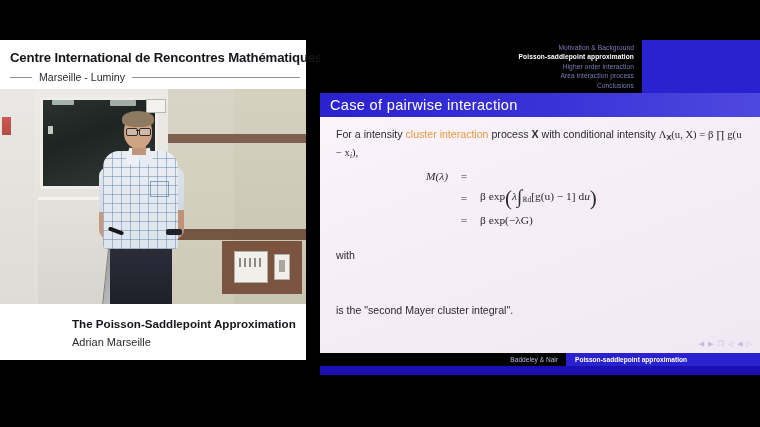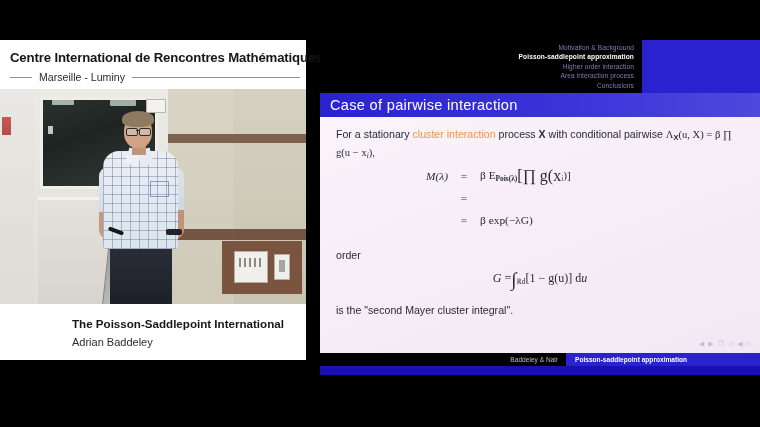--- a/index.html
+++ b/index.html
@@ -558,22 +558,22 @@
       <div class="p-head"></div>
       <div class="p-hair"></div>
       <div class="p-glass-l"></div>
       <div class="p-glass-r"></div>
       <div class="p-glass-bridge"></div>
       <div class="p-watch"></div>
       <div class="p-pointer"></div>
     </div>
 
     <div class="caption">
-      <div class="talk-title">The Poisson-Saddlepoint International</div>
-      <div class="talk-author">Adrian Baddeley</div>
+      <div class="talk-title">The Poisson-Saddlepoint Approximation</div>
+      <div class="talk-author">Adrian Marseille</div>
     </div>
   </div>
 
   <div class="slide">
 
     <div class="nav-row">
       <div class="nav-right-block"></div>
       <div class="nav-items">
         <div class="nav-item">Motivation &amp; Background</div>
         <div class="nav-item active">Poisson-saddlepoint approximation</div>
@@ -582,49 +582,46 @@
         <div class="nav-item">Conclusions</div>
       </div>
     </div>
 
     <div class="slide-titlebar">
       <div class="slide-title">Case of pairwise interaction</div>
     </div>
 
     <div class="slide-body">
 
-      <div class="para"><span>For a stationary </span><span class="hl">cluster interaction</span><span> process </span><span class="bx">X</span><span> with conditional pairwise </span><span class="mathser">Λ</span><span class="bx sub">X</span><span class="mathser">(u, X) = β ∏ g(u − x</span><span class="mathser sub it">i</span><span class="mathser">),</span>
+      <div class="para"><span>For a intensity </span><span class="hl">cluster interaction</span><span> process </span><span class="bx">X</span><span> with conditional intensity </span><span class="mathser">Λ</span><span class="bx sub">X</span><span class="mathser">(u, X) = β ∏ g(u − x</span><span class="mathser sub it">i</span><span class="mathser">),</span>
       </div>
 
       <div class="eqblock">
 
         <div class="eqrow">
           <div class="eq-lhs">M(λ)</div>
           <div class="eq-eq">=</div>
-          <div class="eq-rhs"><span>β E</span><span class="sub bx">Pois(λ)</span><span class="bigop">[∏ g(x</span><span class="sub it">i</span><span>)]</span>
-          </div>
         </div>
 
         <div class="eqrow">
           <div class="eq-lhs"></div>
           <div class="eq-eq">=</div>
+          <div class="eq-rhs"><span>β exp</span><span class="bigparen">(</span><span class="it">λ</span><span class="bigint">∫</span><span class="sub">ℝ</span><span class="sub">d</span><span>[g(u) − 1] d</span><span class="it">u</span><span class="bigparen">)</span>
+          </div>
         </div>
 
         <div class="eqrow">
           <div class="eq-lhs"></div>
           <div class="eq-eq">=</div>
           <div class="eq-rhs">β exp(−λG)</div>
         </div>
       </div>
 
-      <div class="where">order</div>
-
-      <div class="eq-g"><span class="it">G</span>
-        <span>=</span><span class="bigint">∫</span><span class="sub">ℝ</span><span class="sub">d</span><span>[1 − g(u)] d</span><span class="it">u</span>
-      </div>
+      <div class="where">with</div>
+
 
       <div class="mayer">is the "second Mayer cluster integral".</div>
 
       <div class="beamer-nav">
         <span class="bn">◀</span>
         <span class="bn">▶</span>
         <span class="bn">❐</span>
         <span class="bn">◁</span>
         <span class="bn">◀</span>
         <span class="bn">▷</span>

